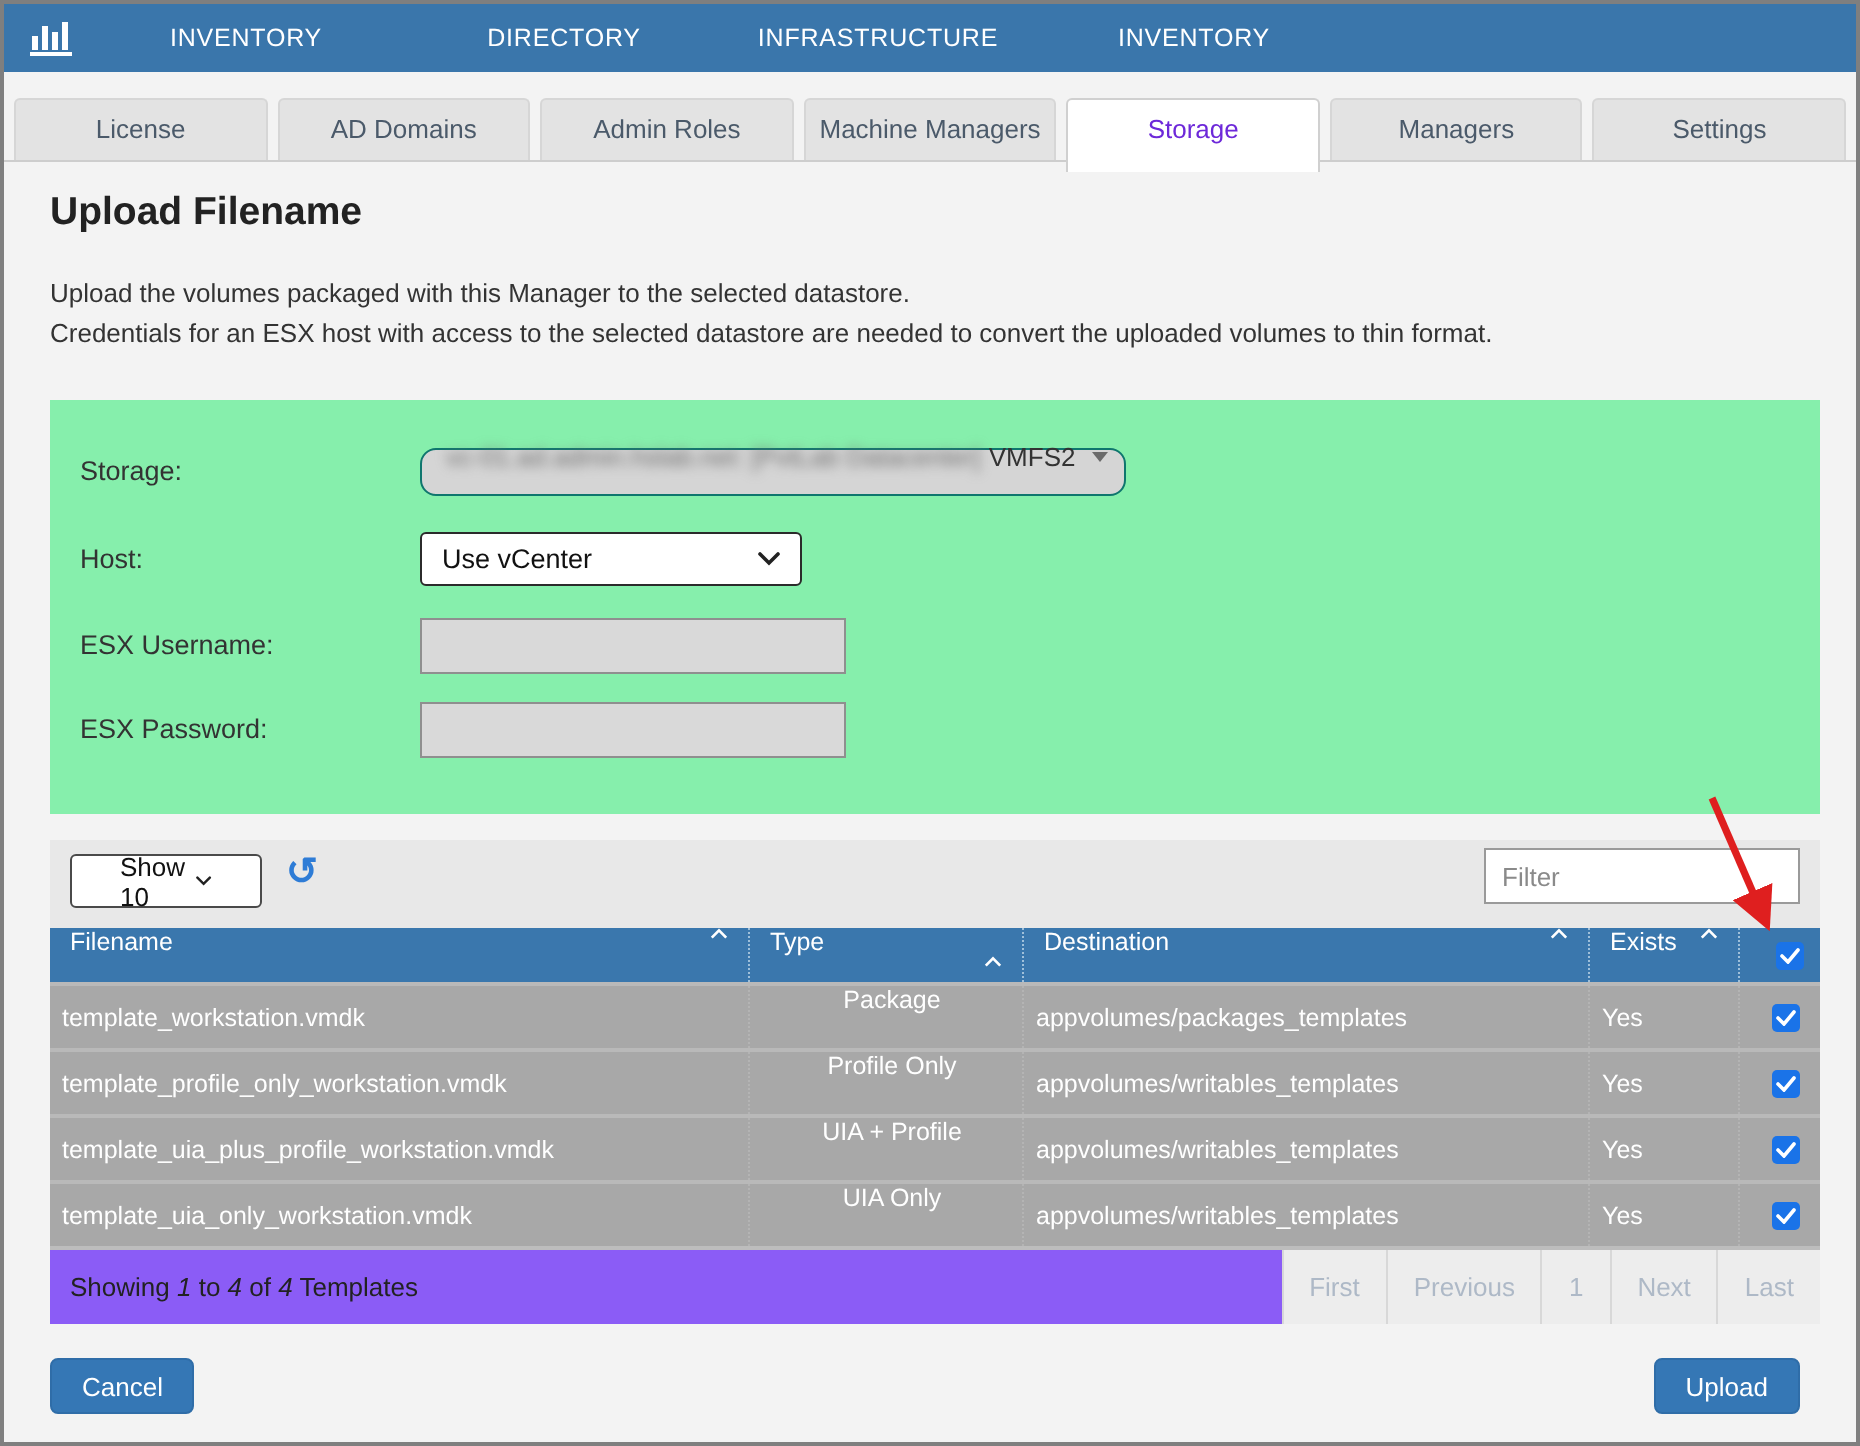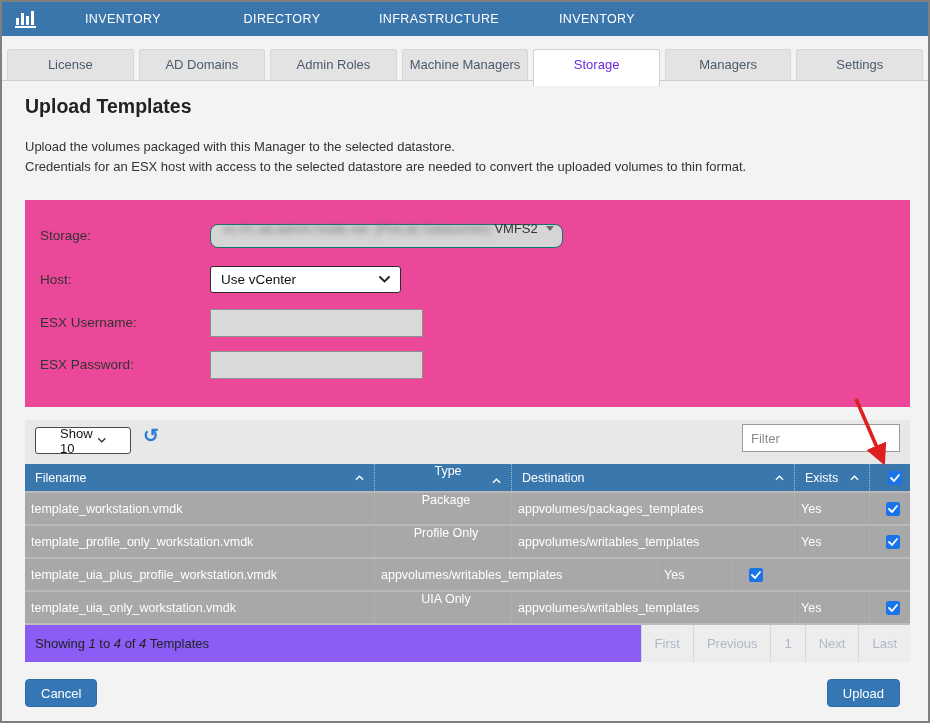--- a/index.html
+++ b/index.html
@@ -29,21 +29,21 @@
     border-radius:3px 3px 0 0; text-align:center; line-height:30px;
     font-size:13px; color:#4b5a6a; cursor:pointer;
   }
   .tab.active { height:37px; background:#fff; color:#6d28d9; border-color:#d0d0d0; }
 
   
   .page-title { position:absolute; left:23px; top:93px; font-size:19.5px; font-weight:bold; color:#222; }
   .page-desc { position:absolute; left:23px; top:135px; font-size:13px; color:#333; line-height:20px; }
 
   
-  .panel { position:absolute; left:23px; top:198px; width:885px; height:207px; background:#ec4899; }
+  .panel { position:absolute; left:23px; top:198px; width:885px; height:207px; background:#86efac; }
   .f-label { position:absolute; left:15px; font-size:13.5px; color:#333; }
   .sel-storage {
     position:absolute; left:185px; top:24px; width:353px; height:24px;
     background:#d5d5d5; border:1px solid #0f766e; border-radius:8px;
     display:flex; align-items:center; padding:0 8px 16px 12px; font-size:13px; color:#444;
   }
   .blurred { filter:blur(3px); white-space:nowrap; overflow:hidden; max-width:268px; color:#6f6f6f; }
   .clear-val { margin-left:4px; color:#333; }
   .sel-storage .caret { margin-left:auto; width:0; height:0; border-left:4px solid transparent; border-right:4px solid transparent; border-top:5px solid #6b6b6b; }
   .sel-host {
@@ -68,21 +68,21 @@
   .refresh { position:absolute; left:118px; top:4px; font-size:19px; color:#2e7cd6; font-weight:bold; cursor:pointer; }
   .filter {
     position:absolute; left:717px; top:4px; width:158px; height:28px;
     border:1px solid #9a9a9a; background:#fff; font-size:13px; padding:0 8px;
     font-family:"Liberation Sans", sans-serif; color:#333;
   }
   .filter::placeholder { color:#8a8a8a; }
 
   .thead { position:absolute; left:0; top:44px; width:885px; height:27px; background:#3a77ad; display:flex; }
   .th {
-    display:flex; align-items:center; padding-left:10px; color:#fff; font-size:12.5px;
+    display:flex; padding-left:10px; color:#fff; font-size:12.5px;
     border-right:1px dotted #9fc0da; cursor:pointer;
   }
   .th .sort { margin-left:auto; margin-right:10px; display:flex; }
   .th-check { width:40px; display:flex; align-items:center; justify-content:center; border-right:none; }
 
   .rows { position:absolute; left:0; top:71px; width:885px; }
   .trow { display:flex; height:33px; background:#a8a8a8; border-top:2px solid #b9b9b9; }
   .td {
     display:flex; align-items:center; padding-left:6px; color:#fff; font-size:12.5px;
     border-right:1px dotted #b4b4b4; overflow:hidden; white-space:nowrap;
@@ -140,21 +140,21 @@
   <div class="tabs">
     <div class="tab">License</div>
     <div class="tab">AD Domains</div>
     <div class="tab">Admin Roles</div>
     <div class="tab">Machine Managers</div>
     <div class="tab active">Storage</div>
     <div class="tab">Managers</div>
     <div class="tab">Settings</div>
   </div>
 
-  <div class="page-title">Upload Templates</div>
+  <div class="page-title">Upload Filename</div>
   <div class="page-desc">
     <div>Upload the volumes packaged with this Manager to the selected datastore.</div>
     <div>Credentials for an ESX host with access to the selected datastore are needed to convert the uploaded volumes to thin format.</div>
   </div>
 
   <div class="panel">
     <div class="f-label" style="top:28px">Storage:</div>
     <div class="sel-storage">
       <span class="blurred">vc-01.ad.admin.hslab.net: [PvtLab Datacenter]</span>
       <span class="clear-val">VMFS2</span>
@@ -250,20 +250,21 @@
         <div class="td td-check">
           <span class="cb">
               <svg width="10" height="8" viewBox="0 0 10 8">
                 <polyline points="1,4 4,7 9,1" fill="none" stroke="#fff" stroke-width="1.8" stroke-linecap="round"></polyline>
               </svg>
             </span>
         </div>
       </div>
       <div class="trow">
         <div class="td w-file">template_uia_plus_profile_workstation.vmdk</div>
+        <div class="td w-type">UIA + Profile</div>
         <div class="td w-dest">appvolumes/writables_templates</div>
         <div class="td w-ex">Yes</div>
         <div class="td td-check">
           <span class="cb">
               <svg width="10" height="8" viewBox="0 0 10 8">
                 <polyline points="1,4 4,7 9,1" fill="none" stroke="#fff" stroke-width="1.8" stroke-linecap="round"></polyline>
               </svg>
             </span>
         </div>
       </div>

